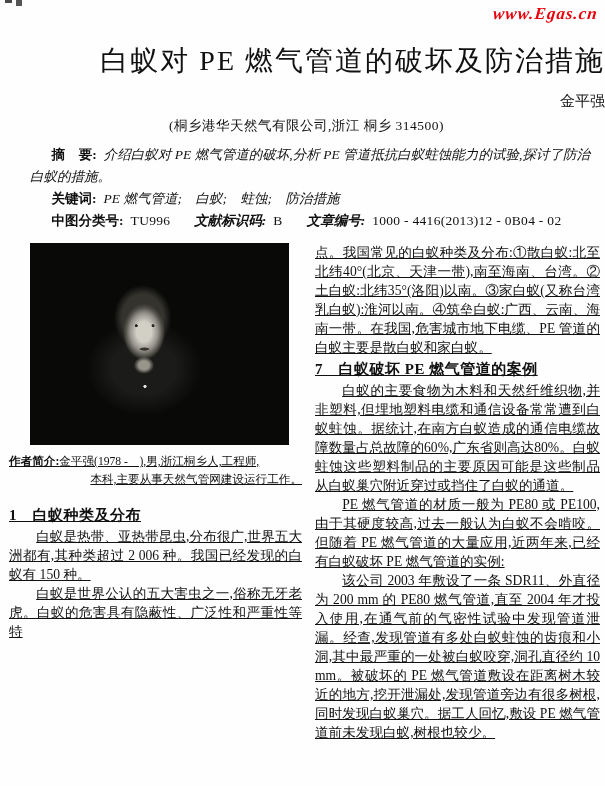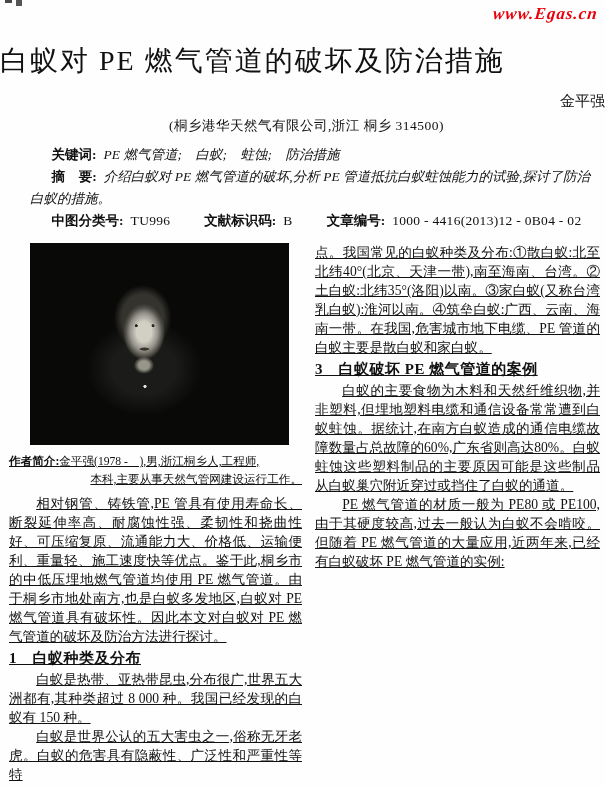--- a/index.html
+++ b/index.html
@@ -9,33 +9,33 @@
 
   
   .corner-artifact { position:absolute; left:5px; top:0; width:18px; height:7px;
     background:linear-gradient(#1c1c1c,#1c1c1c) 0 0/7px 3px no-repeat,
                linear-gradient(#2a2a2a,#2a2a2a) 11px 0/6px 6px no-repeat; opacity:.8; }
 
   .watermark { position:absolute; top:4px; right:7px; color:#e8000a;
     font-style:italic; font-weight:bold; font-size:17px; letter-spacing:1px;
     transform:skewX(-6deg); }
 
-  .title { position:absolute; left:0; right:0; top:42px; text-align:left;
+  .title { position:absolute; left:0; right:0; top:42px; text-align:right;
     font-size:28px; font-weight:500; letter-spacing:2px; white-space:nowrap; }
   .author { position:absolute; left:0; right:0; top:92px; text-align:right; font-size:15px; }
   .affiliation { position:absolute; left:8px; right:0; top:117px; text-align:center;
     font-size:13.5px; letter-spacing:.5px; }
 
   .meta { position:absolute; left:30px; width:560px; top:144px;
     font-size:13.5px; line-height:22px; }
   .meta p { text-align:justify; text-indent:1.6em; }
   .lbl { font-weight:bold; margin-right:7px; }
   .kai { font-style:italic; }
   .pre { white-space:pre-wrap; }
-  .gap { margin-left:34px; }
+  .gap { margin-left:24px;font-style:italic; }
   .meta .val { letter-spacing:.3px; }
 
   .col { position:absolute; top:243px; width:293px; font-size:13.6px; line-height:19px;text-decoration:underline; }
   .col-left  { left:9px; }
   .col-right { left:315px; width:285px; }
   .para { text-align:justify; }
   .indent { text-indent:2em; }
   .sec { font-size:15px; font-weight:bold; line-height:19px; margin:3px 0 2px 0;
     letter-spacing:.5px; }
   .case { text-indent:2em; }
@@ -45,58 +45,58 @@
       radial-gradient(circle 2.5px at 44.4% 71%, #e0e0dc 0 55%, rgba(0,0,0,0) 75%),
       radial-gradient(circle 2px   at 41%   41%, #26251f 0 65%, rgba(0,0,0,0) 85%),
       radial-gradient(circle 2px   at 47.5% 41%, #26251f 0 65%, rgba(0,0,0,0) 85%),
       radial-gradient(ellipse 6px 2px  at 44.2% 52.5%, #3a352c 0 65%, rgba(0,0,0,0) 90%),
       radial-gradient(ellipse 13px 11px at 44%  60.5%, #97948a 0 40%, rgba(20,20,18,0) 78%),
       radial-gradient(ellipse 27px 36px at 44%  44%, #d2d0c5 0 28%, #93908a 52%, #4e4d45 68%, rgba(15,15,13,0) 78%),
       radial-gradient(ellipse 38px 43px at 43.5% 37%, #34332e 0 55%, rgba(10,10,9,0) 76%),
       radial-gradient(ellipse 70px 58px at 44%  62%, #1b1b19 0 45%, rgba(8,8,7,0) 82%),
       #090908; }
 
-  .bio { font-size:11.6px; line-height:18px; margin-bottom:5px; }
+  .bio { font-size:11.6px; line-height:18px; margin-bottom:17px; }
   .bio-l1 { white-space:nowrap; }
   .bio-l2 { text-align:right; white-space:nowrap; }
   .bio .lbl { margin-right:0; }
 </style>
 </head>
 <body>
 
 <div id="page">
 
   <div class="corner-artifact"></div>
 
   <div class="watermark">www.Egas.cn</div>
 
   <h1 class="title">白蚁对 PE 燃气管道的破坏及防治措施</h1>
   <div class="author">金平强</div>
   <div class="affiliation">(桐乡港华天然气有限公司,浙江 桐乡 314500)</div>
 
   <div class="meta">
+    <p><span class="lbl">摘　要:</span><span class="kai">介绍白蚁对 PE 燃气管道的破坏,分析 PE 管道抵抗白蚁蛀蚀能力的试验,探讨了防治白蚁的措施。</span></p>
     <p><span class="lbl">关键词:</span><span class="kai pre">PE 燃气管道;　白蚁;　蛀蚀;　防治措施</span></p>
-    <p><span class="lbl">摘　要:</span><span class="kai">介绍白蚁对 PE 燃气管道的破坏,分析 PE 管道抵抗白蚁蛀蚀能力的试验,探讨了防治白蚁的措施。</span></p>
     <p>
       <span class="lbl">中图分类号:</span><span class="val">TU996</span><span class="lbl gap">文献标识码:</span><span class="val">B</span><span class="lbl gap">文章编号:</span><span class="val">1000 - 4416(2013)12 - 0B04 - 02</span>
     </p>
   </div>
 
   <div class="col col-left">
     <div class="photo"></div>
     <div class="bio">
       <div class="bio-l1"><span class="lbl">作者简介:</span><span class="pre">金平强(1978 -　),男,浙江桐乡人,工程师,</span></div>
       <div class="bio-l2">本科,主要从事天然气管网建设运行工作。</div>
     </div>
-    <p class="para indent">相对钢管、铸铁管,PE 管具有使用寿命长、断裂延伸率高、耐腐蚀性强、柔韧性和挠曲性好、可压缩复原、流通能力大、价格低、运输便利、重量轻、施工速度快等优点。鉴于此,桐乡市的中低压埋地燃气管道均使用 PE 燃气管道。由于桐乡市地处南方,也是白蚁多发地区,白蚁对 PE 燃气管道具有破坏性。因此本文对白蚁对 PE 燃气管道的破坏及防治方法进行探讨。</p>
     <h2 class="sec">1　白蚁种类及分布</h2>
-    <p class="para indent">白蚁是热带、亚热带昆虫,分布很广,世界五大洲都有,其种类超过 8 000 种。我国已经发现的白蚁有 150 种。</p>
+    <p class="para indent">白蚁是热带、亚热带昆虫,分布很广,世界五大洲都有,其种类超过 2 006 种。我国已经发现的白蚁有 150 种。</p>
     <p class="para indent">白蚁是世界公认的五大害虫之一,俗称无牙老虎。白蚁的危害具有隐蔽性、广泛性和严重性等特</p>
   </div>
 
   <div class="col col-right">
     <p class="para">点。我国常见的白蚁种类及分布:①散白蚁:北至北纬40°(北京、天津一带),南至海南、台湾。②土白蚁:北纬35°(洛阳)以南。③家白蚁(又称台湾乳白蚁):淮河以南。④筑垒白蚁:广西、云南、海南一带。在我国,危害城市地下电缆、PE 管道的白蚁主要是散白蚁和家白蚁。</p>
-    <h2 class="sec">3　白蚁破坏 PE 燃气管道的案例</h2>
+    <h2 class="sec">7　白蚁破坏 PE 燃气管道的案例</h2>
     <p class="para indent">白蚁的主要食物为木料和天然纤维织物,并非塑料,但埋地塑料电缆和通信设备常常遭到白蚁蛀蚀。据统计,在南方白蚁造成的通信电缆故障数量占总故障的60%,广东省则高达80%。白蚁蛀蚀这些塑料制品的主要原因可能是这些制品从白蚁巢穴附近穿过或挡住了白蚁的通道。</p>
     <p class="para indent">PE 燃气管道的材质一般为 PE80 或 PE100,由于其硬度较高,过去一般认为白蚁不会啃咬。但随着 PE 燃气管道的大量应用,近两年来,已经有白蚁破坏 PE 燃气管道的实例:</p>
+    <p class="para indent">该公司 2003 年敷设了一条 SDR11、外直径为 200 mm 的 PE80 燃气管道,直至 2004 年才投入使用,在通气前的气密性试验中发现管道泄漏。经查,发现管道有多处白蚁蛀蚀的齿痕和小洞,其中最严重的一处被白蚁咬穿,洞孔直径约 10 mm。被破坏的 PE 燃气管道敷设在距离树木较近的地方,挖开泄漏处,发现管道旁边有很多树根,同时发现白蚁巢穴。据工人回忆,敷设 PE 燃气管道前未发现白蚁,树根也较少。</p>
   </div>
 
 </div>
 
 </body></html>

